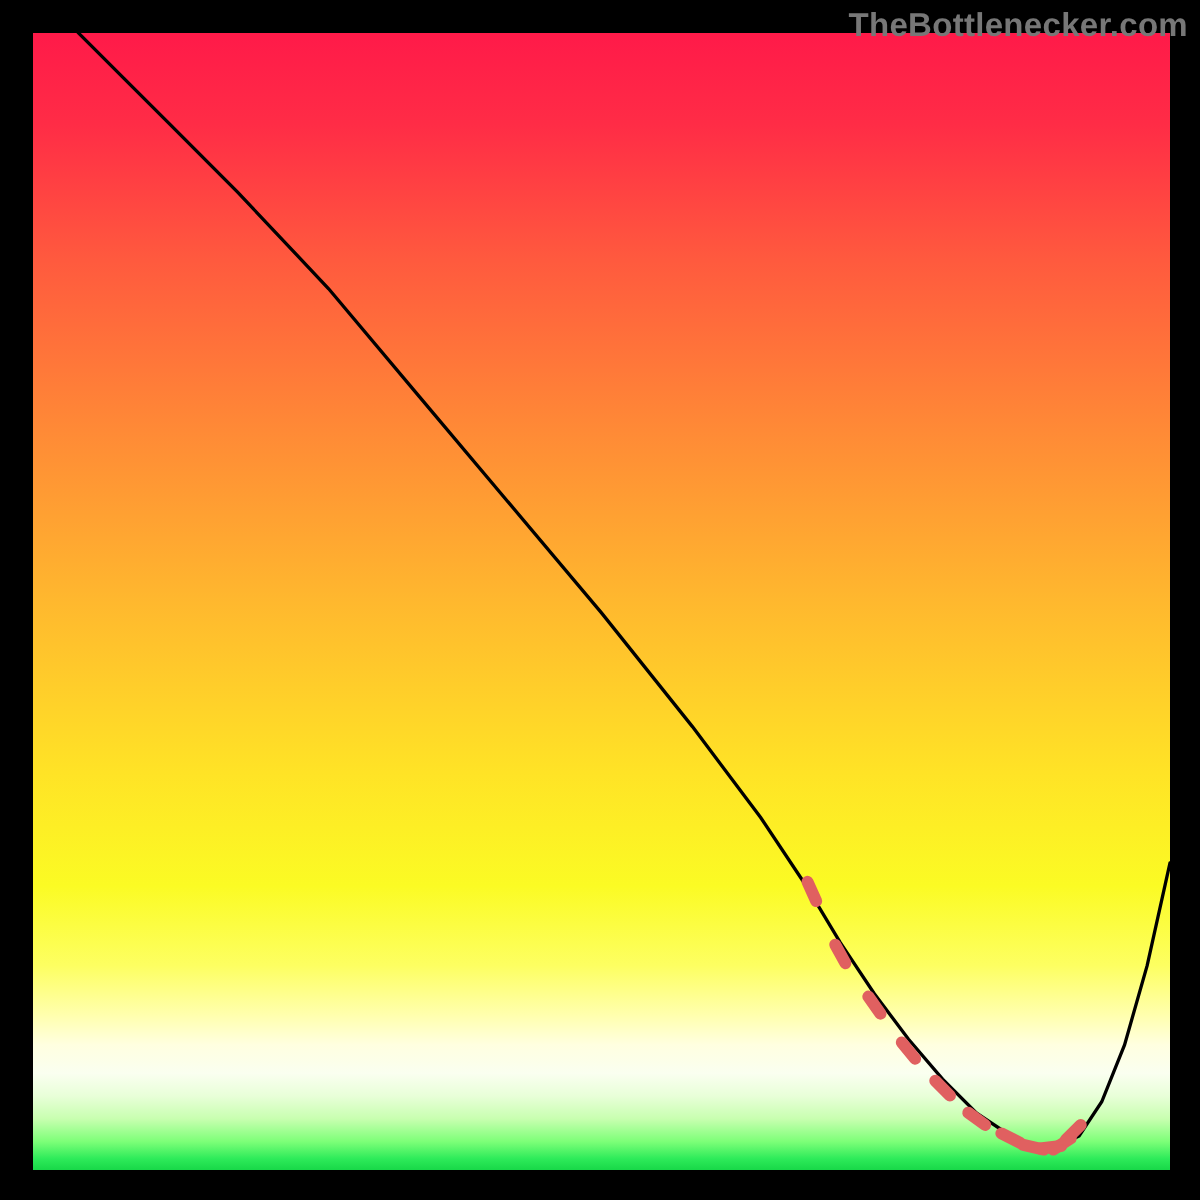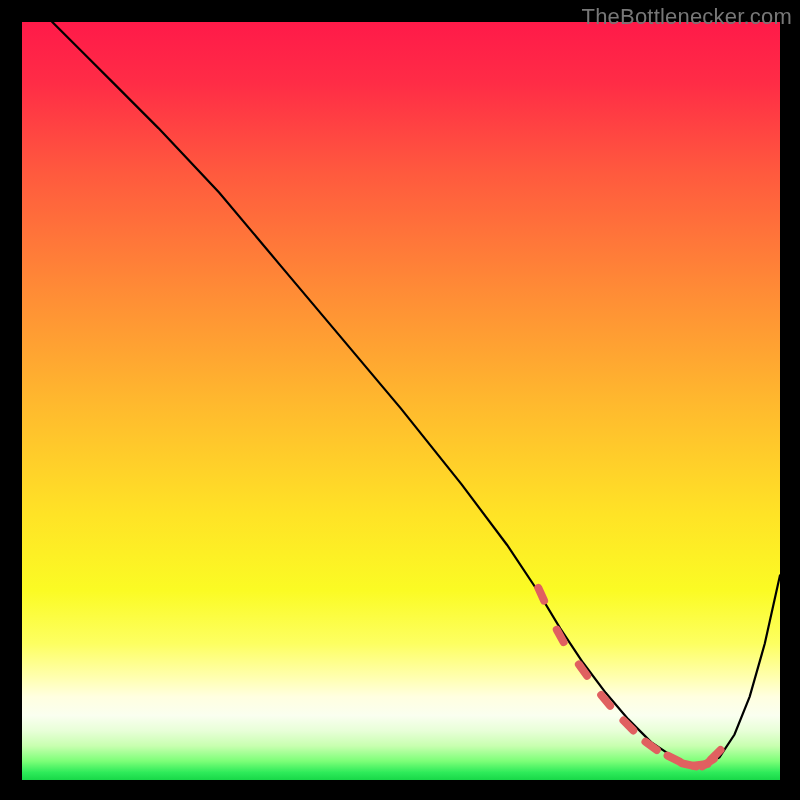--- a/index.html
+++ b/index.html
@@ -24,21 +24,21 @@
     width: 758px;
     height: 758px;
   }
   .watermark {
     position: absolute;
     top: 4px;
     right: 8px;
     color: #777;
     font-size: 22px;
     letter-spacing: 0.2px;
-    font-weight: 400;
+    font-weight: 700;
     user-select: none;
   }
 </style>
 </head>
 <body>
 
 <div class="frame">
   <svg class="plot" viewBox="0 0 758 758" preserveAspectRatio="none">
     <defs>
       <linearGradient id="bg-grad" x1="0" y1="0" x2="0" y2="1">

